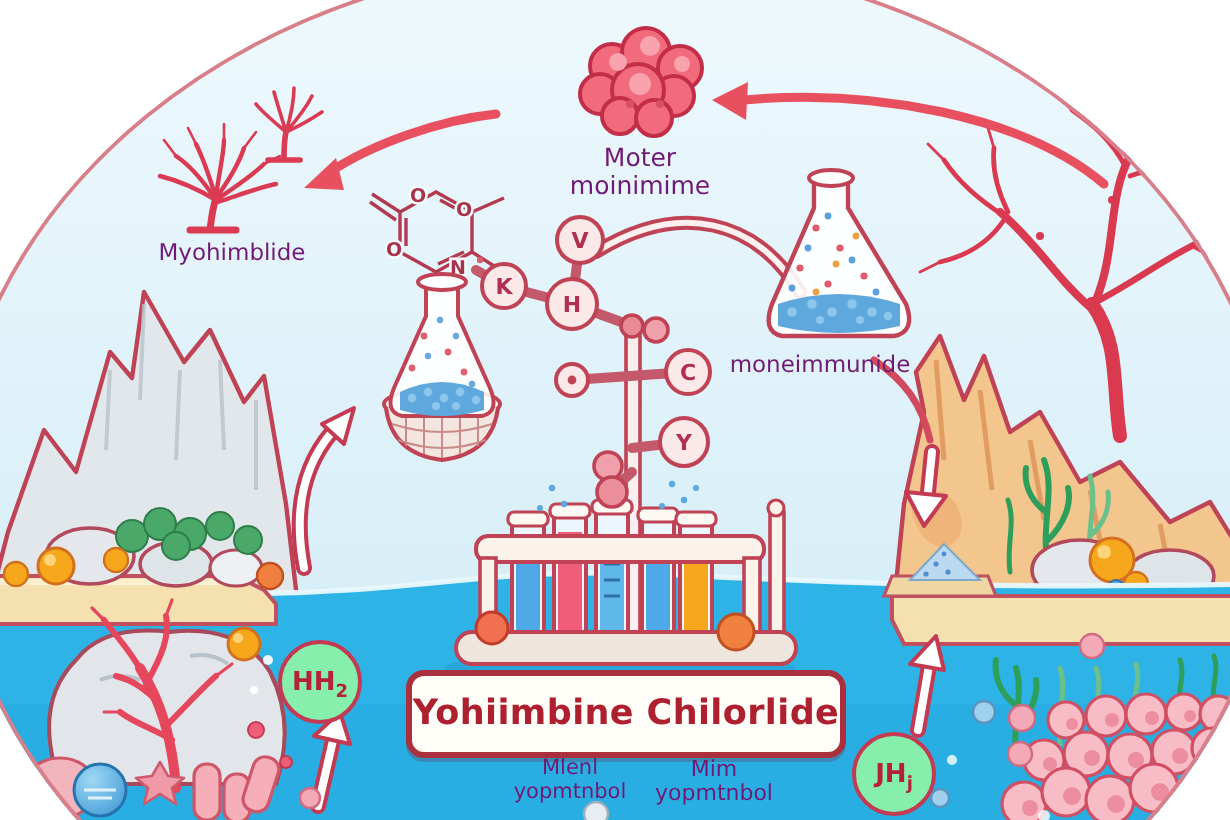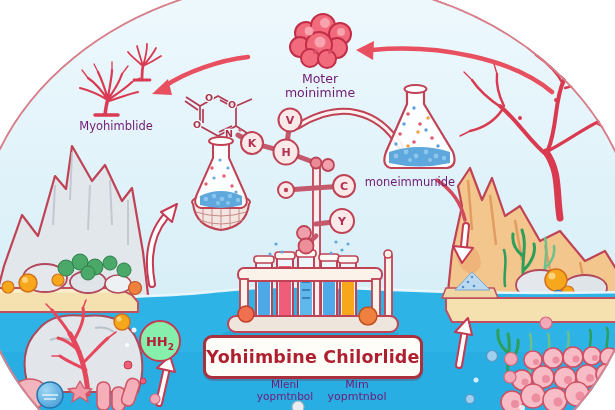--- a/index.html
+++ b/index.html
@@ -462,13 +462,16 @@
   <span class="l2">yopmtnbol</span>
 </div>
 
 <div class="title-box">
   <span>Yohiimbine Chilorlide</span>
 </div>
 
 <div class="gas-bubble" style="left:139px;top:320px;">
   <span><span>HH</span><sub>2</sub></span>
 </div>
+<div class="gas-bubble" style="left:426px;top:366px;">
+  <span><span>JH</span><sub>j</sub></span>
+</div>
 </div>
 
 </body></html>

